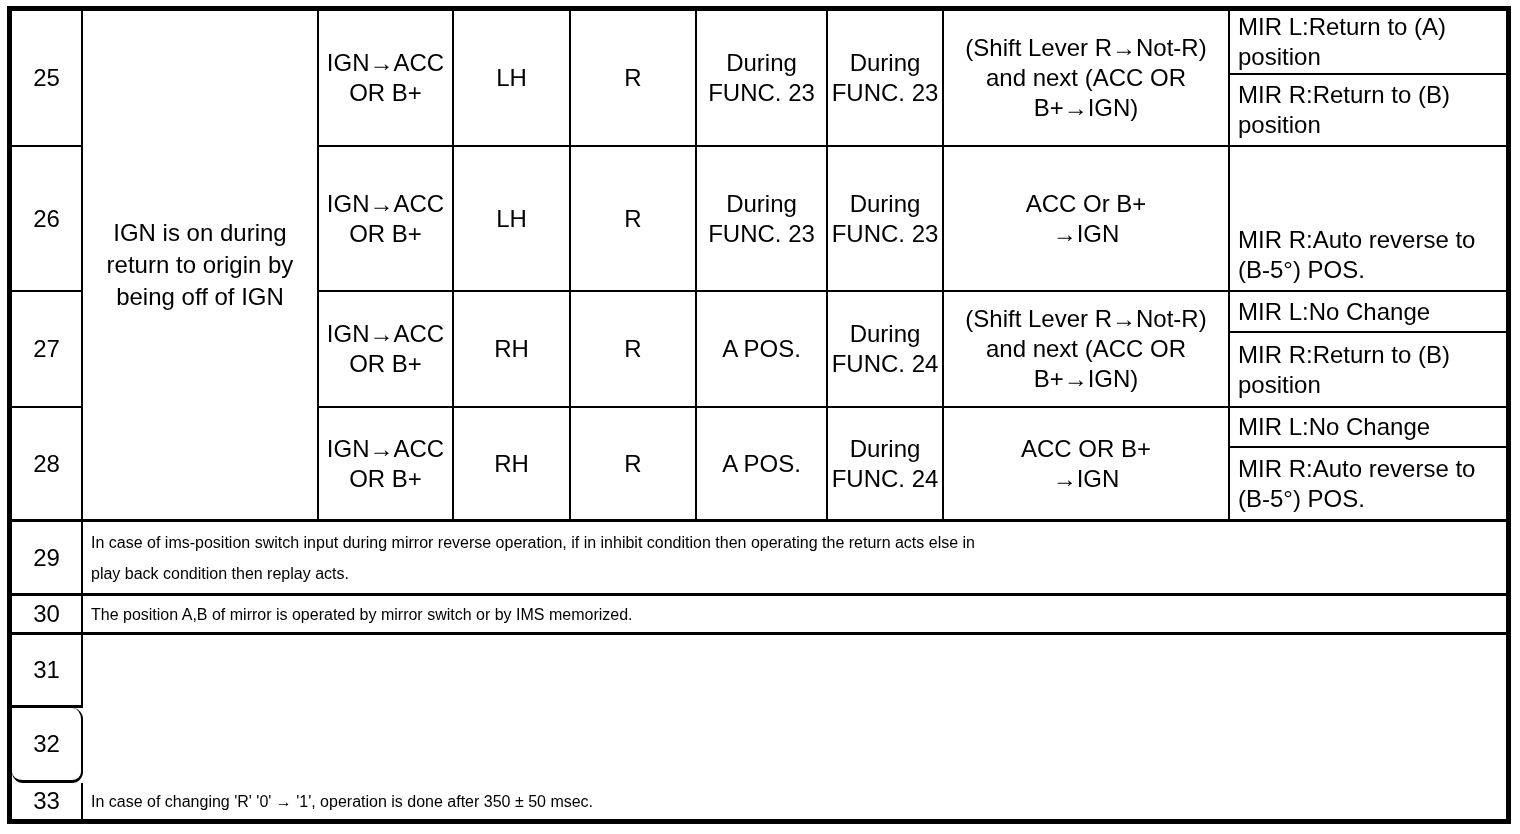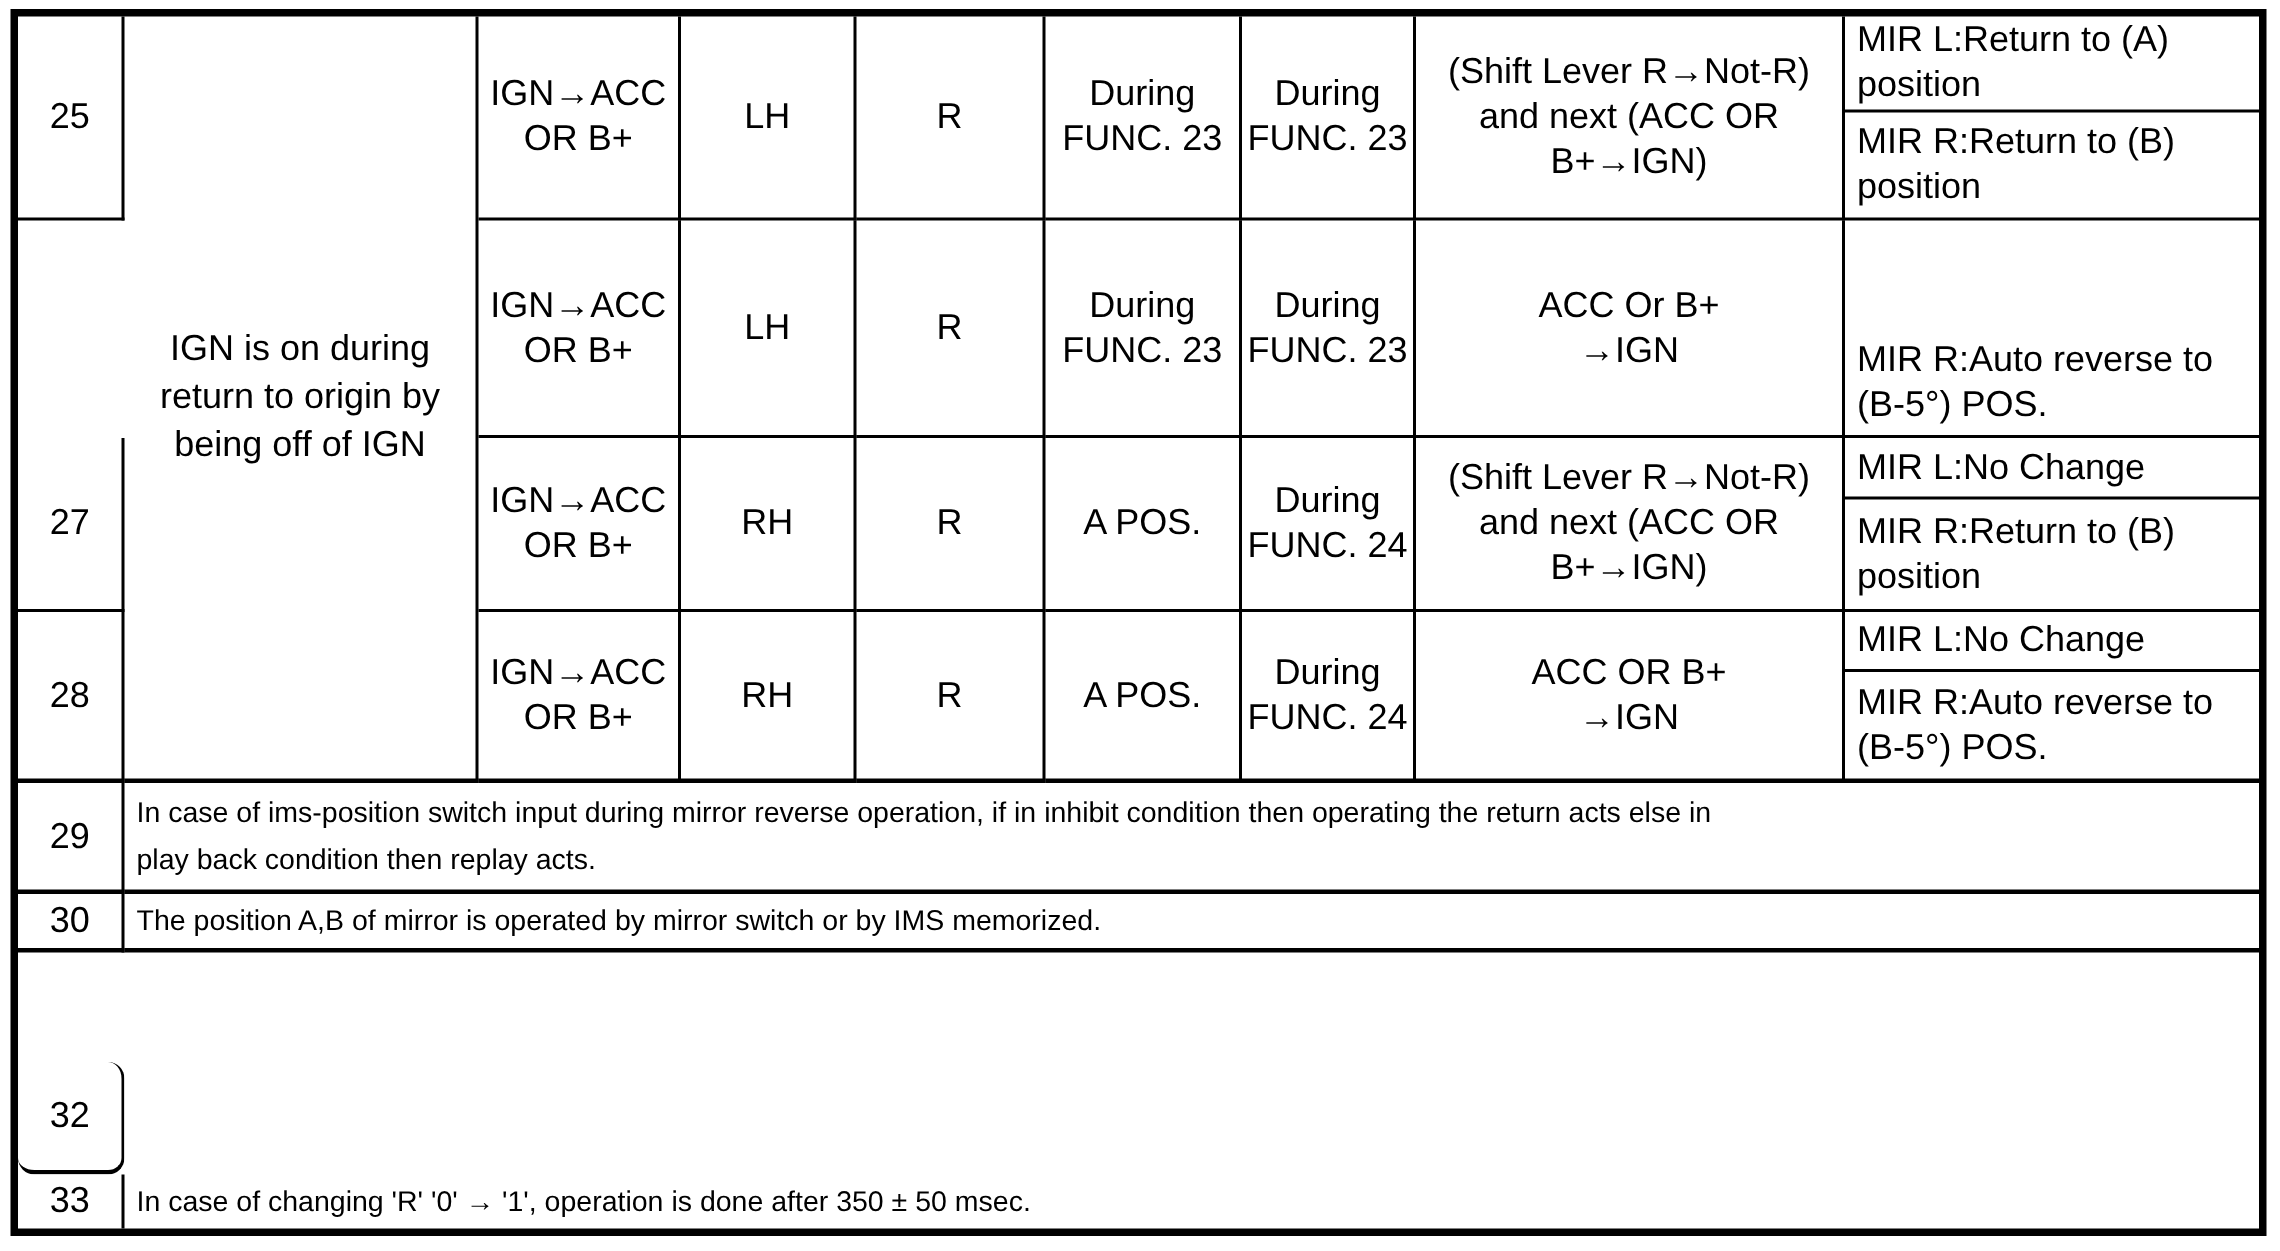--- a/index.html
+++ b/index.html
@@ -35,21 +35,21 @@
     overflow: hidden;
   }
   .left {
     justify-content: flex-start;
     text-align: left;
     padding-left: 8px;
     padding-right: 4px;
   }
   .merged { line-height: 32px; }
   .clause {
-    font-size: 19px;
+    font-size: 16px;
     line-height: 31px;
     padding-right: 10px;
   }
   .no-r { border-right: none; }
   .no-b { border-bottom: none; }
   .thick-b { border-bottom-width: 3px; }
 </style>
 </head>
 <body>
 
@@ -69,20 +69,21 @@
     <div class="c" style="grid-column:7; grid-row:1 / span 2;">During
 FUNC. 23</div>
     <div class="c" style="grid-column:8; grid-row:1 / span 2;">(Shift Lever R→Not-R)
 and next (ACC OR
 B+→IGN)</div>
     <div class="c left no-r" style="grid-column:9; grid-row:1;">MIR L:Return to (A)
 position</div>
     <div class="c left no-r" style="grid-column:9; grid-row:2;">MIR R:Return to (B)
 position</div>
 
+    <div class="c" style="grid-column:1; grid-row:3 / span 2;">26</div>
     <div class="c" style="grid-column:3; grid-row:3 / span 2;">IGN→ACC
 OR B+</div>
     <div class="c" style="grid-column:4; grid-row:3 / span 2;">LH</div>
     <div class="c" style="grid-column:5; grid-row:3 / span 2;">R</div>
     <div class="c" style="grid-column:6; grid-row:3 / span 2;">During
 FUNC. 23</div>
     <div class="c" style="grid-column:7; grid-row:3 / span 2;">During
 FUNC. 23</div>
     <div class="c" style="grid-column:8; grid-row:3 / span 2;">ACC Or B+
 →IGN</div>
@@ -118,20 +119,21 @@
     <div class="c left no-r thick-b" style="grid-column:9; grid-row:8;">MIR R:Auto reverse to
 (B-5°) POS.</div>
 
     <div class="c thick-b" style="grid-column:1; grid-row:9;">29</div>
     <div class="c left clause no-r thick-b" style="grid-column:2 / span 8; grid-row:9;">In case of ims-position switch input during mirror reverse operation, if in inhibit condition then operating the return acts else in
 play back condition then replay acts.</div>
 
     <div class="c thick-b" style="grid-column:1; grid-row:10;">30</div>
     <div class="c left clause no-r thick-b" style="grid-column:2 / span 8; grid-row:10;">The position A,B of mirror is operated by mirror switch or by IMS memorized.</div>
 
+    <div class="c thick-b" style="grid-column:1; grid-row:11;">31</div>
 
     <div class="c thick-b" style="grid-column:1; grid-row:12;border-radius:11px;">32</div>
 
     <div class="c no-b" style="grid-column:1; grid-row:13;">33</div>
     <div class="c left clause no-r no-b" style="grid-column:2 / span 8; grid-row:13;">In case of changing 'R' '0' → '1', operation is done after 350 ± 50 msec.</div>
 
   </div>
 </div>
 
 </body></html>

